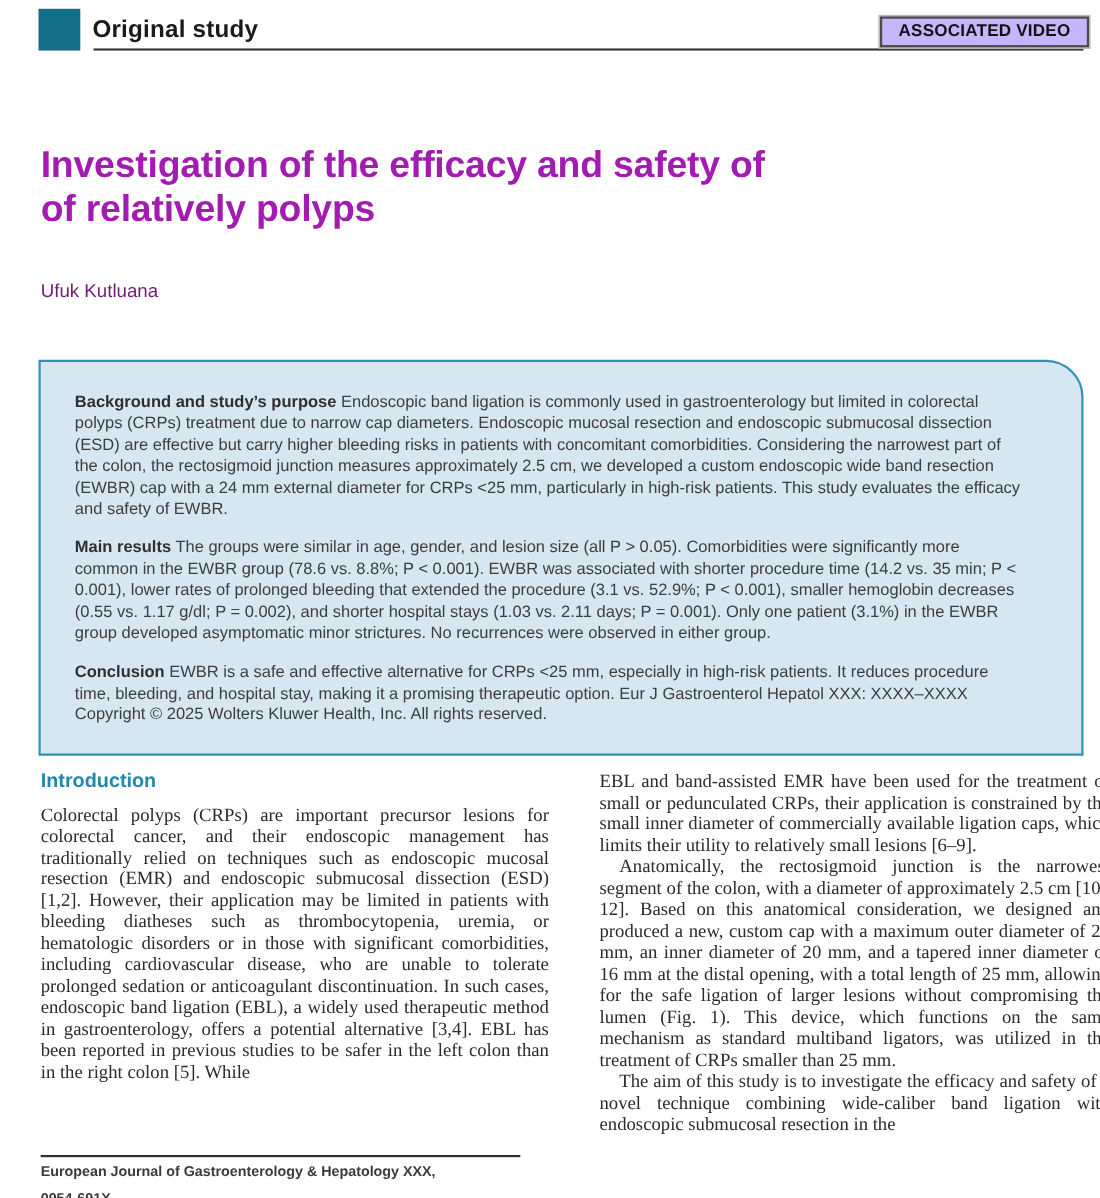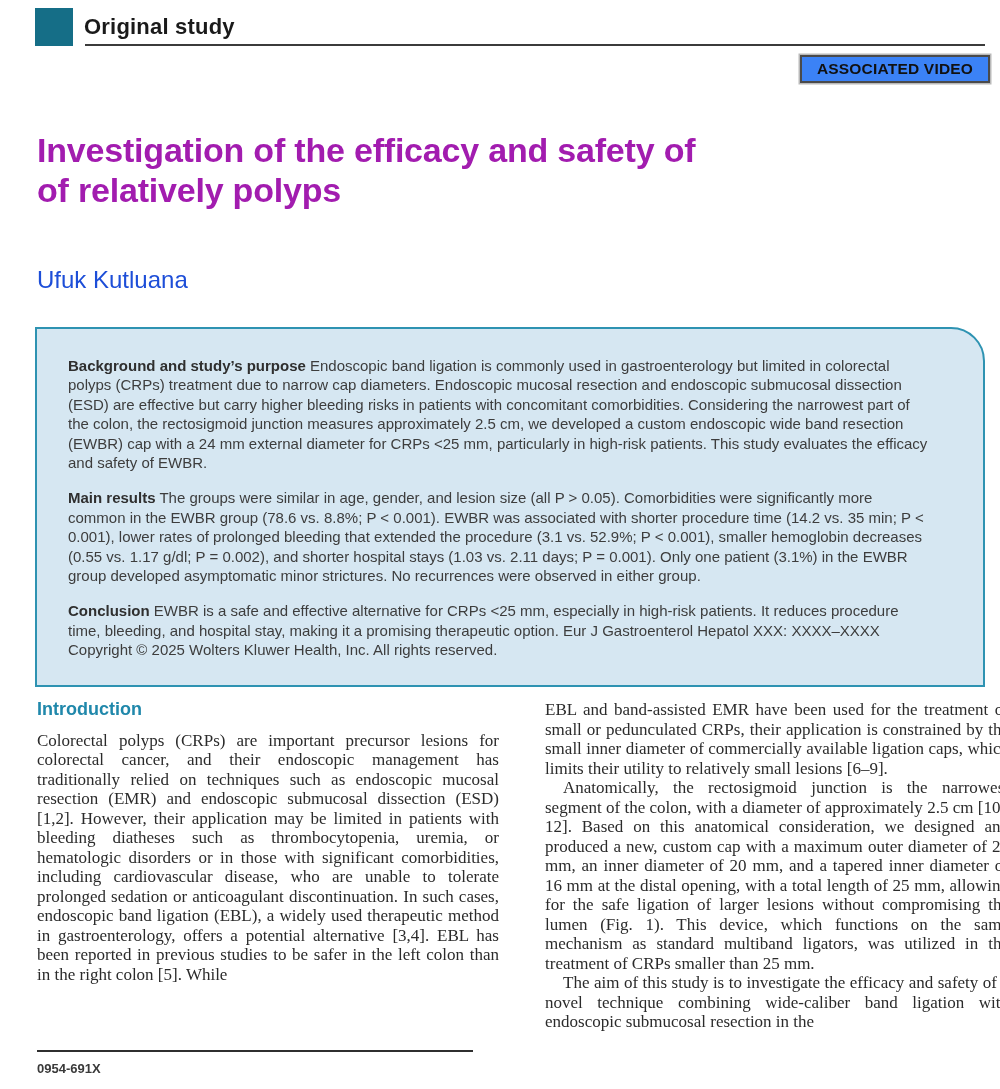--- a/index.html
+++ b/index.html
@@ -19,33 +19,33 @@
     position:absolute;left:85px;top:44px;width:900px;height:0;
     border-top:2px solid #3b3b3b;
   }
   .category-label{
     position:absolute;left:84px;top:14px;
     font-size:22px;font-weight:bold;color:#1a1a1a;letter-spacing:.2px;
   }
   .video-badge{
     position:absolute;left:800px;top:15px;width:186px;height:24px;
     border:2px solid #4a4a4a;box-shadow:0 0 0 1.5px #b9b9b9;
-    background:#3b82f6;
+    background:#c4b5fd;
     display:flex;align-items:center;justify-content:center;
-    font-size:15.5px;font-weight:bold;color:#111;letter-spacing:.2px;margin-top:40px;
+    font-size:15.5px;font-weight:bold;color:#111;letter-spacing:.2px;
   }
   
   .title{
     position:absolute;left:37px;top:130px;width:940px;
     font-size:34px;font-weight:bold;color:#a21caf;
     line-height:40px;letter-spacing:-.2px;
   }
   .author{
     position:absolute;left:37px;top:255px;
-    font-size:24px;color:#1d4ed8;margin-top:11px;
+    font-size:17px;color:#701a75;
   }
   
   .abstract-box{
     position:absolute;left:35px;top:327px;width:950px;height:360px;
     box-sizing:border-box;
     background:#d6e7f2;
     border:2.5px solid #2e93b2;
     border-radius:0 34px 0 0;
     padding:11px 34px 10px 15px;
     overflow:hidden;
@@ -107,16 +107,17 @@
     <p>Colorectal polyps (CRPs) are important precursor lesions for colorectal cancer, and their endoscopic management has traditionally relied on techniques such as endoscopic mucosal resection (EMR) and endoscopic submucosal dissection (ESD) [1,2]. However, their application may be limited in patients with bleeding diatheses such as thrombocytopenia, uremia, or hematologic disorders or in those with significant comorbidities, including cardiovascular disease, who are unable to tolerate prolonged sedation or anticoagulant discontinuation. In such cases, endoscopic band ligation (EBL), a widely used therapeutic method in gastroenterology, offers a potential alternative [3,4]. EBL has been reported in previous studies to be safer in the left colon than in the right colon [5]. While</p>
   </div>
 
   <div class="col col-right">
     <p>EBL and band-assisted EMR have been used for the treatment of small or pedunculated CRPs, their application is constrained by the small inner diameter of commercially available ligation caps, which limits their utility to relatively small lesions [6–9].</p>
     <p class="indent">Anatomically, the rectosigmoid junction is the narrowest segment of the colon, with a diameter of approximately 2.5 cm [10–12]. Based on this anatomical consideration, we designed and produced a new, custom cap with a maximum outer diameter of 24 mm, an inner diameter of 20 mm, and a tapered inner diameter of 16 mm at the distal opening, with a total length of 25 mm, allowing for the safe ligation of larger lesions without compromising the lumen (Fig. 1). This device, which functions on the same mechanism as standard multiband ligators, was utilized in the treatment of CRPs smaller than 25 mm.</p>
     <p class="indent">The aim of this study is to investigate the efficacy and safety of a novel technique combining wide-caliber band ligation with endoscopic submucosal resection in the</p>
   </div>
 
   <div class="footer">
+    <div class="line1">European Journal of Gastroenterology &amp; Hepatology XXX,</div>
     <div class="line2">0954-691X</div>
   </div>
 
 </div>
 
 </body></html>

